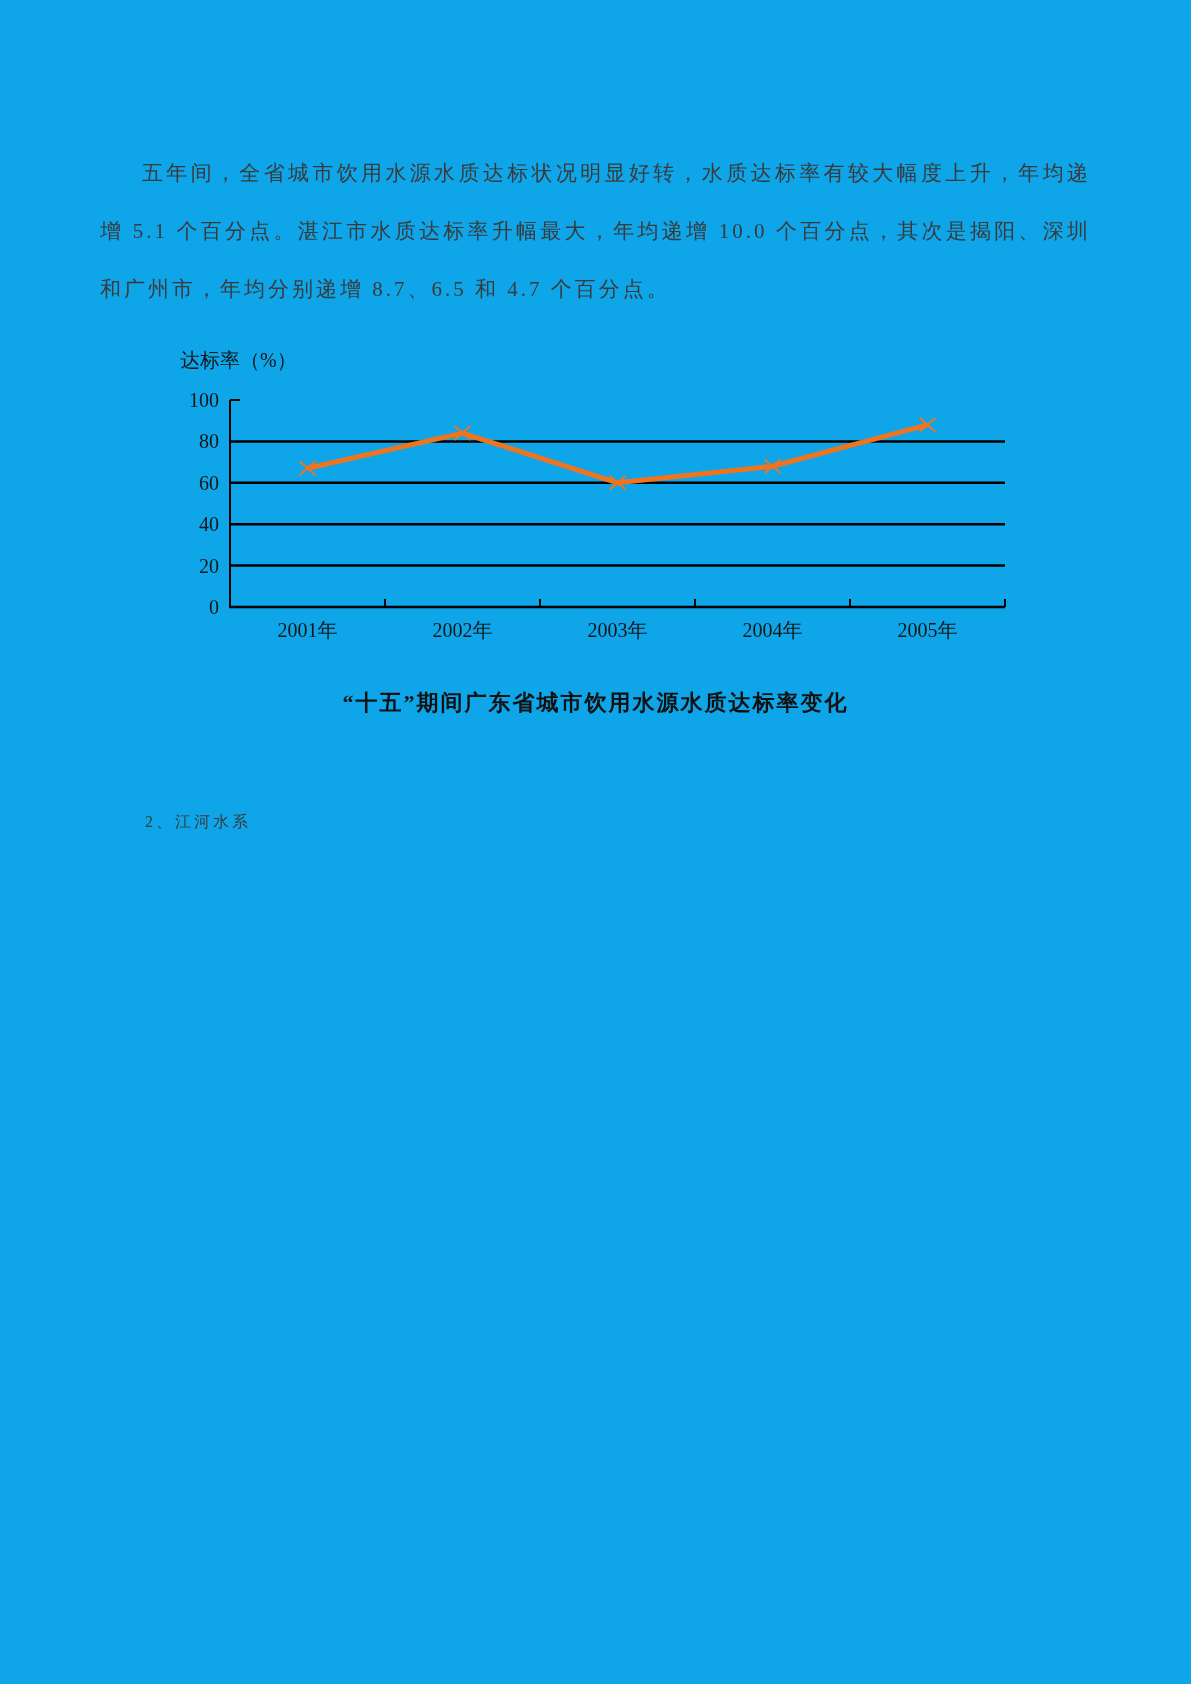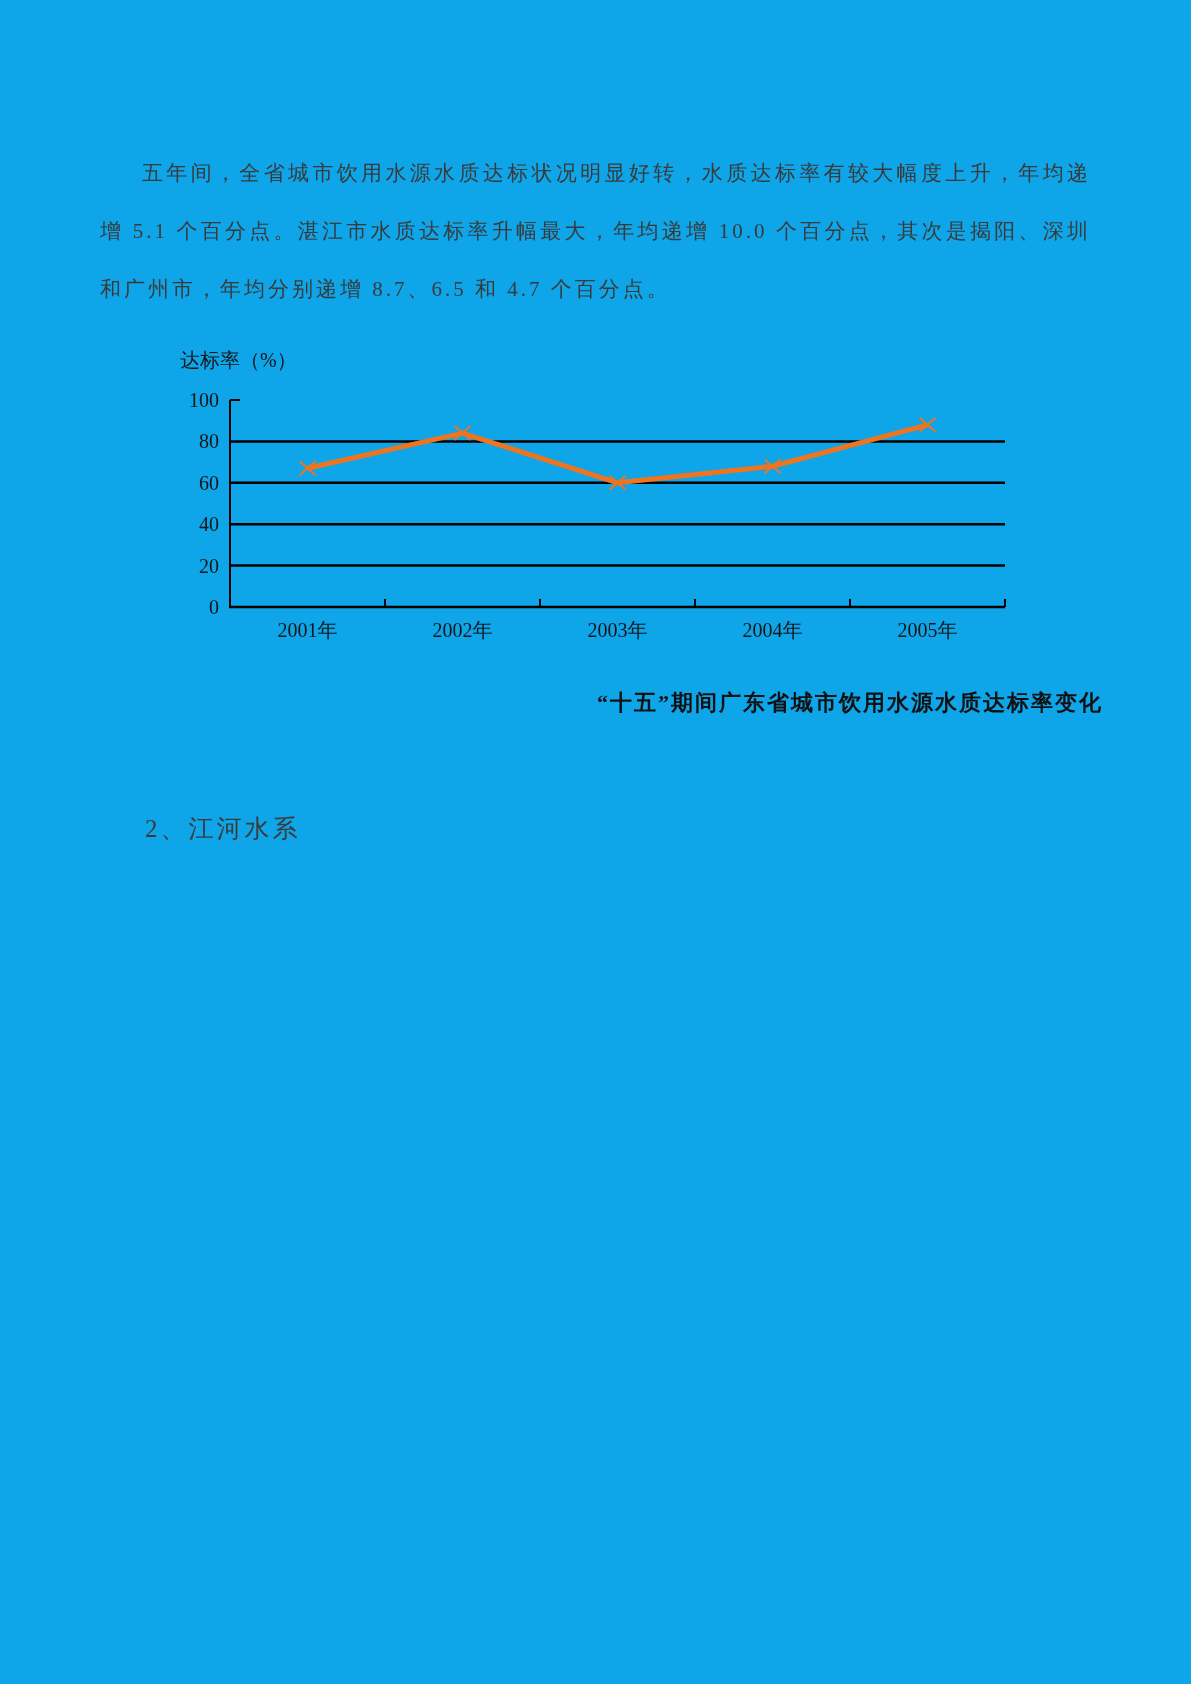--- a/index.html
+++ b/index.html
@@ -28,33 +28,33 @@
   .chart-wrap{
     position:absolute;
     left:180px;top:345px;
     width:835px;height:315px;
   }
   .chart-wrap svg{
     font-family:"Liberation Serif","DejaVu Serif",serif;
   }
   .caption{
     position:absolute;
-    left:112px;top:688px;width:991px;
+    left:100px;top:688px;width:991px;
     margin:0;
-    text-align:right;
+    text-align:center;
     font-size:22px;
     font-weight:bold;
     letter-spacing:2px;
     color:#111111;
   }
   .section-heading{
     position:absolute;
     left:145px;top:812px;
     margin:0;
-    font-size:25px;
+    font-size:16px;
     letter-spacing:3px;
     color:#3a3a3a;
     text-align:center;
   }
 </style>
 </head>
 <body>
 
 <div class="page">
 

